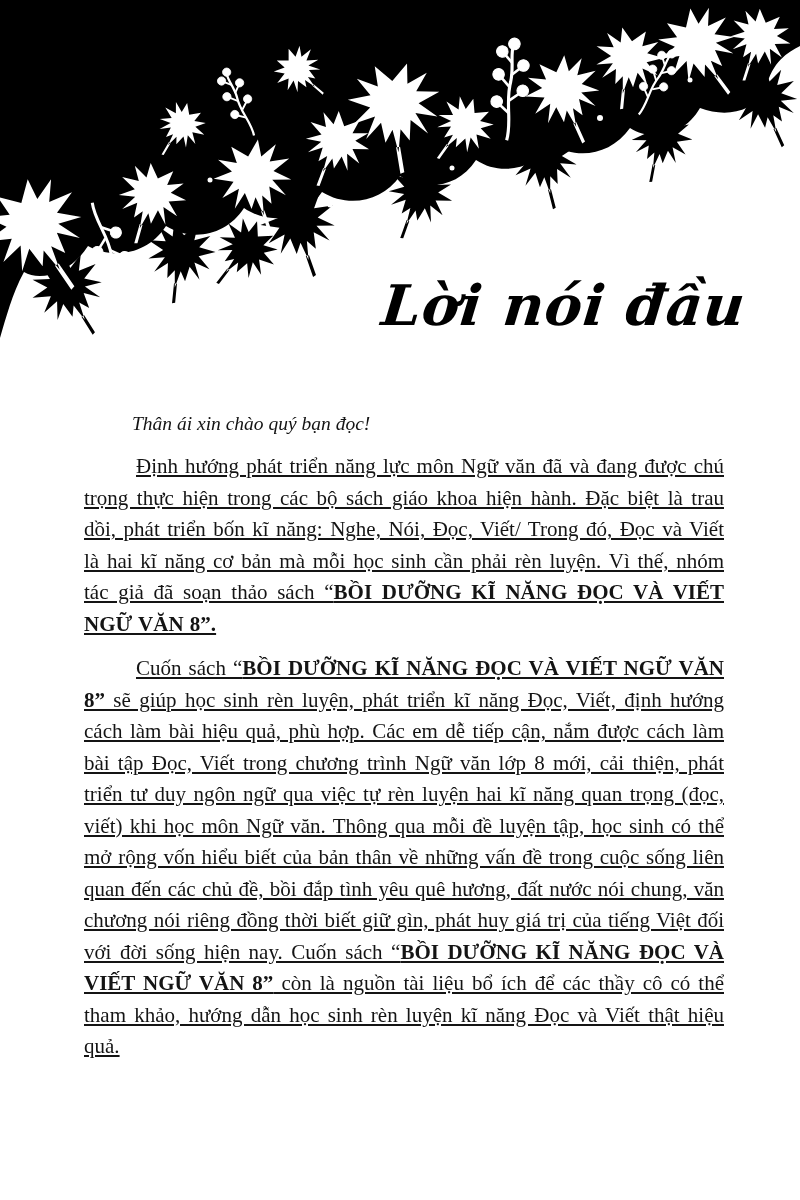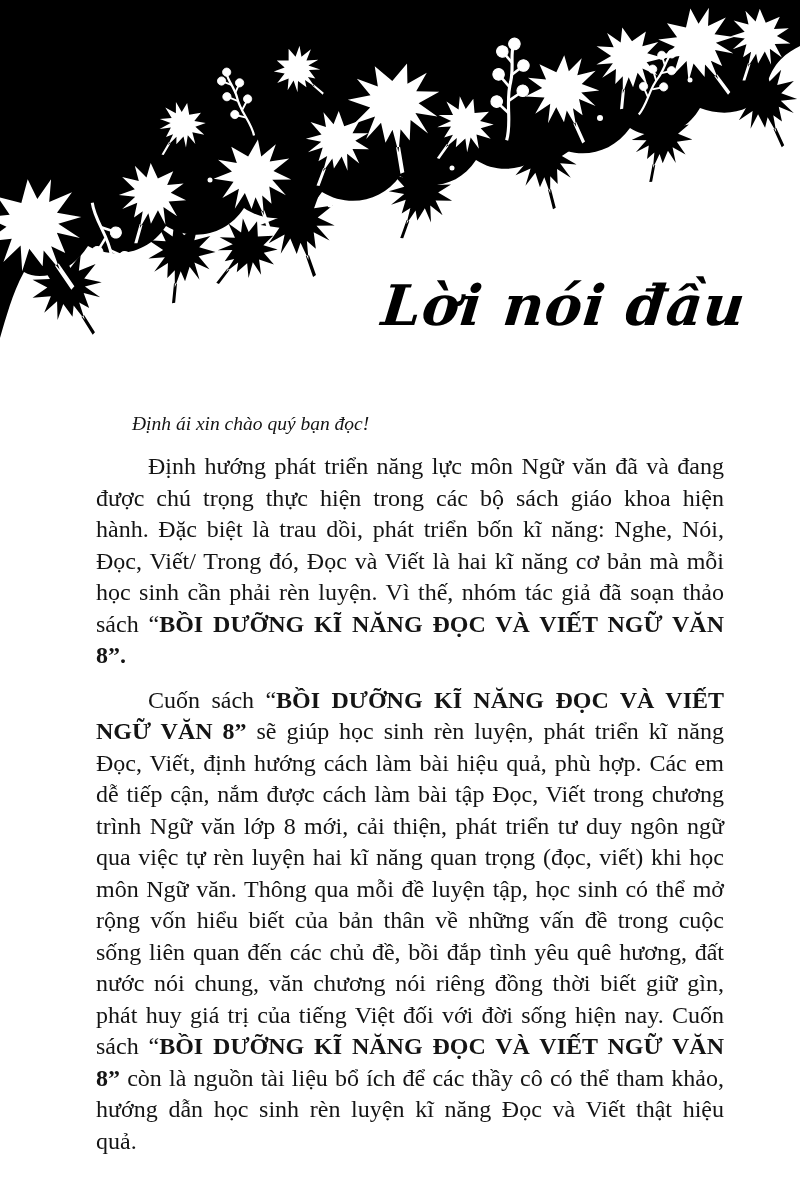--- a/index.html
+++ b/index.html
@@ -35,26 +35,27 @@
     width:644px;
   }
   .greeting{
     margin:0 0 12px 0;
     font-style:italic;
     font-size:19.5px;
     line-height:31px;
     text-indent:52px;
   }
   .para{
-    margin:0 0 13px 16px;
-    font-size:24px;
+    margin:0 0 13px 4px;
+    font-size:21px;
     line-height:31.5px;
     text-align:justify;
     text-indent:52px;
     word-spacing:1px;
+    text-decoration:underline;
   }
   .bold{font-weight:700;}
   .ink{fill:#000000;}
 </style>
 </head>
 <body>
 
 <div class="page">
 
   <svg class="header-art" width="800" height="400" viewBox="0 0 800 400" aria-hidden="true">
@@ -123,20 +124,20 @@
     <circle cx="330" cy="205" r="2.5" fill="#ffffff"></circle>
     <circle cx="452" cy="168" r="2.5" fill="#ffffff"></circle>
     <circle cx="600" cy="118" r="3" fill="#ffffff"></circle>
     <circle cx="690" cy="80" r="2.5" fill="#ffffff"></circle>
     <circle cx="210" cy="180" r="2.5" fill="#ffffff"></circle>
   </svg>
 
   <h1 class="script-title">Lời nói đầu</h1>
 
   <main class="body-block">
-    <p class="greeting">Định ái xin chào quý bạn đọc!</p>
+    <p class="greeting">Thân ái xin chào quý bạn đọc!</p>
 
     <p class="para"><span>Định hướng phát triển năng lực môn Ngữ văn đã và đang được chú trọng thực hiện trong các bộ sách giáo khoa hiện hành. Đặc biệt là trau dồi, phát triển bốn kĩ năng: Nghe, Nói, Đọc, Viết/ Trong đó, Đọc và Viết là hai kĩ năng cơ bản mà mỗi học sinh cần phải rèn luyện. Vì thế, nhóm tác giả đã soạn thảo sách “</span><span class="bold">BỒI DƯỠNG KĨ NĂNG ĐỌC VÀ VIẾT NGỮ VĂN 8”.</span></p>
 
     <p class="para"><span>Cuốn sách “</span><span class="bold">BỒI DƯỠNG KĨ NĂNG ĐỌC VÀ VIẾT NGỮ VĂN 8”</span><span> sẽ giúp học sinh rèn luyện, phát triển kĩ năng Đọc, Viết, định hướng cách làm bài hiệu quả, phù hợp. Các em dễ tiếp cận, nắm được cách làm bài tập Đọc, Viết trong chương trình Ngữ văn lớp 8 mới, cải thiện, phát triển tư duy ngôn ngữ qua việc tự rèn luyện hai kĩ năng quan trọng (đọc, viết) khi học môn Ngữ văn. Thông qua mỗi đề luyện tập, học sinh có thể mở rộng vốn hiểu biết của bản thân về những vấn đề trong cuộc sống liên quan đến các chủ đề, bồi đắp tình yêu quê hương, đất nước nói chung, văn chương nói riêng đồng thời biết giữ gìn, phát huy giá trị của tiếng Việt đối với đời sống hiện nay. Cuốn sách “</span><span class="bold">BỒI DƯỠNG KĨ NĂNG ĐỌC VÀ VIẾT NGỮ VĂN 8”</span><span> còn là nguồn tài liệu bổ ích để các thầy cô có thể tham khảo, hướng dẫn học sinh rèn luyện kĩ năng Đọc và Viết thật hiệu quả.</span></p>
   </main>
 
 </div>
 
 </body></html>

